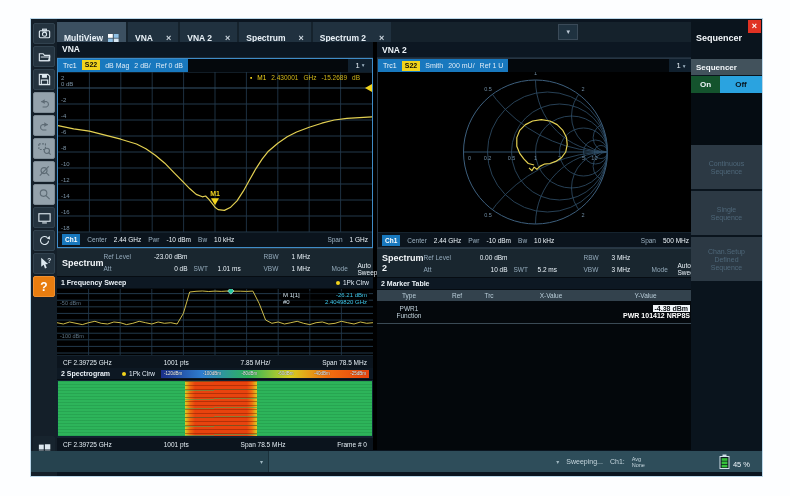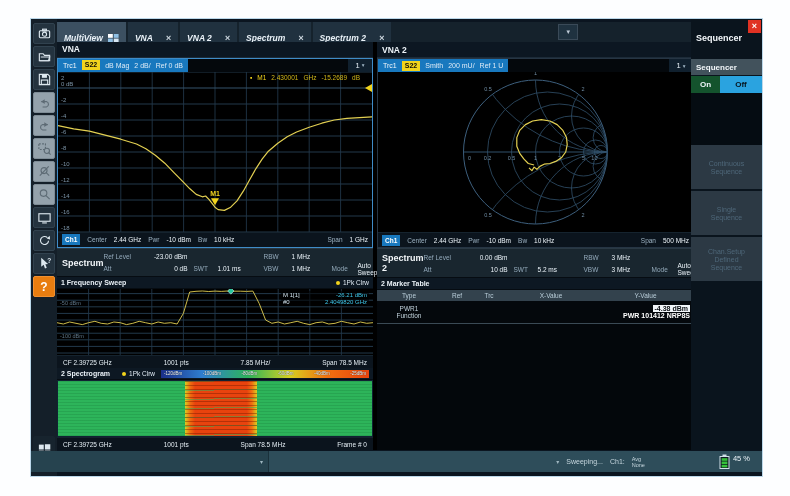--- a/index.html
+++ b/index.html
@@ -15,21 +15,21 @@
   .tool.dis{background:#94a2ac;border-color:#7e8c96;}
   .tool.help{background:#e87d10;border-color:#f09030;color:#fff;font-weight:bold;font-size:12px;}
   .tool.win{margin-top:auto;margin-bottom:14px;background:#17242e;border-color:#17242e;height:26px;}
   .ic{stroke:#dde8ef;stroke-width:1.2;fill:none;}
   .icf{fill:#dde8ef;stroke:none;}
   .dis .ic{stroke:#5d6b75;}
   .dis .icf{fill:#5d6b75;}
 
   
   .tabbar{position:absolute;left:26px;top:3px;right:71px;height:20px;background:#15222c;display:flex;align-items:stretch;gap:2px;}
-  .tab{display:flex;align-items:center;gap:5px;padding:16px 7px;background:#20313f;color:#e9f1f7;font-size:8.5px;font-weight:bold;cursor:pointer;font-style:italic;}
+  .tab{display:flex;align-items:center;gap:5px;padding:16px 7px;background:#20313f;color:#e9f1f7;font-size:8.5px;font-weight:bold;cursor:pointer;}
   .tab.active{background:#3c5061;}
   .tab .tx{color:#cfd9e1;font-size:9px;font-weight:bold;margin-left:8px;cursor:pointer;}
   .tab-overflow{margin-left:165px;align-self:center;width:18px;height:14px;background:#1f3240;border:1px solid #3a4a58;color:#c0ccd8;font-size:7px;display:flex;align-items:center;justify-content:center;cursor:pointer;}
 
   
   .main{position:absolute;left:26px;top:23px;width:637px;bottom:26px;display:flex;gap:4px;background:#000;}
   .colL{width:316px;display:flex;flex-direction:column;}
   .colR{width:317px;display:flex;flex-direction:column;}
   .caption{height:16px;background:#0c1722;color:#eef4f9;font-size:8.5px;font-weight:bold;display:flex;align-items:center;padding-left:5px;border-bottom:1px solid #1c2b38;box-sizing:border-box;}
   .vbody{border:1px solid #3f8cc8;box-sizing:border-box;background:#000;}
@@ -105,21 +105,21 @@
   .seq-btn{height:44px;margin-bottom:2px;background:#2c3944;color:#4e markers;color:#4e6779;font-size:7px;display:flex;flex-direction:column;align-items:center;justify-content:center;gap:1px;cursor:pointer;}
   .seq-btn span{color:#4e6779;}
 
   
   .statusbar{position:absolute;left:0;right:0;bottom:4px;height:21px;background:#2e4d5a;display:flex;align-items:center;font-size:7px;color:#c6d6de;}
   .sb-left{width:238px;height:100%;background:#26434f;border-right:1px solid #1a313b;display:flex;align-items:center;justify-content:flex-end;padding-right:5px;box-sizing:border-box;cursor:pointer;}
   .sb-chev{font-size:6px;color:#9fb6c0;}
   .sb-right{margin-left:auto;display:flex;align-items:center;gap:7px;padding-right:12px;}
   .sb-avg{display:flex;flex-direction:column;font-size:5.5px;line-height:6px;}
   .sb-spacer{width:60px;}
-  .sb-batt{display:flex;align-items:flex-start;gap:3px;color:#eaf2f7;font-size:7.5px;}
+  .sb-batt{display:flex;align-items:flex-end;gap:3px;color:#eaf2f7;font-size:7.5px;}
 </style>
 </head>
 <body>
 
 <div class="page">
 <div class="screen">
 
   <div class="toolbar">
     <div class="tool">
           <svg viewBox="0 0 16 16">

